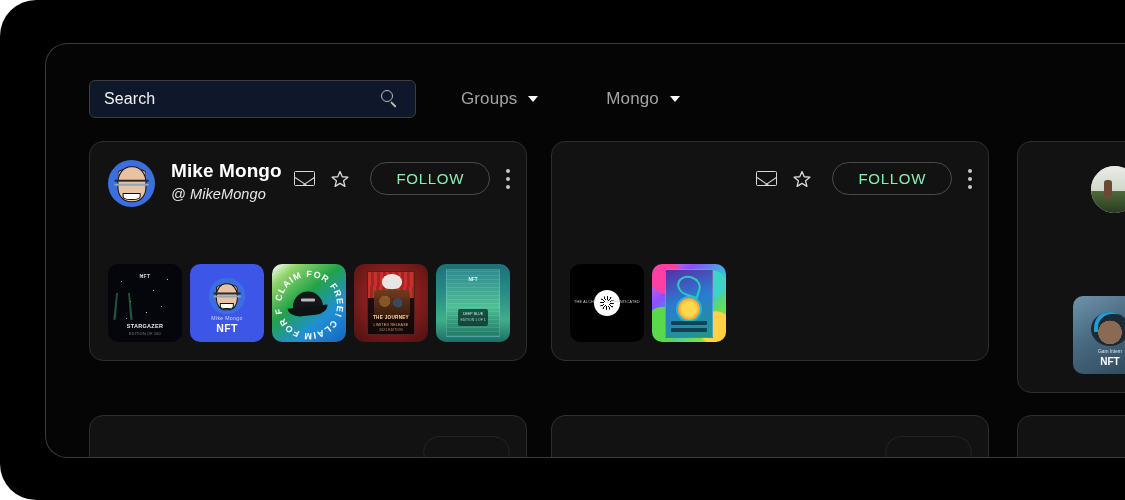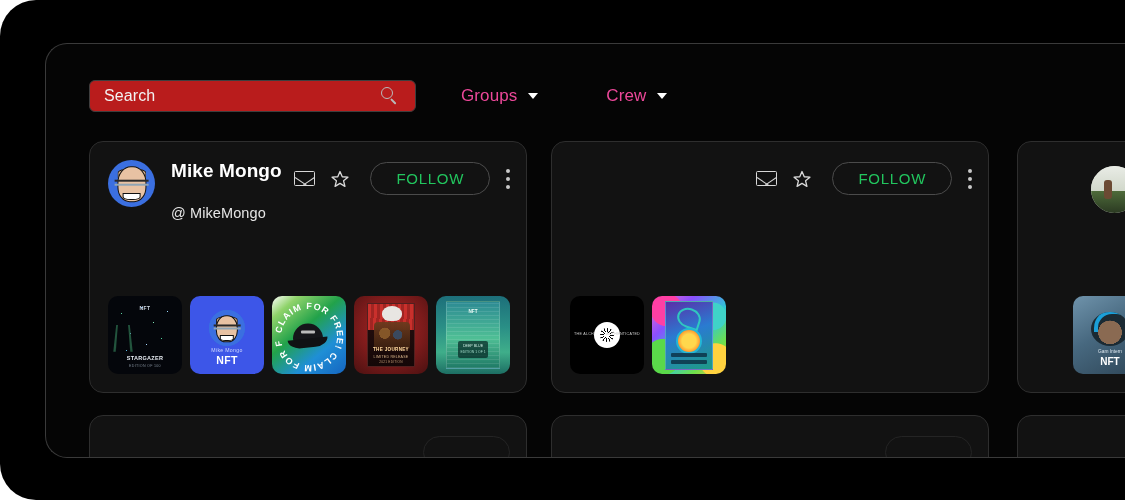--- a/index.html
+++ b/index.html
@@ -32,22 +32,22 @@
 
   
   #toolbar {
     position: absolute;
     left: 43px; top: 36px;
     display: flex;
     align-items: center;
     gap: 0;
   }
   #search-box {
-    width: 327px; height: 32px;
-    background: #b91c1c;
+    width: 327px; height: 38px;
+    background: #0f172a;
     border: 1px solid #3e3e3e;
     border-radius: 6px;
     display: flex;
     align-items: center;
     padding: 0 16px 0 14px;
   }
   #search-box .sv {
     flex: 1;
     font-size: 16px;
     color: #f2f2f2;
@@ -76,21 +76,21 @@
   .filter {
     display: flex;
     align-items: center;
     gap: 11px;
     cursor: pointer;
   }
   #filter-groups { margin-left: 45px; }
   #filter-nfts   { margin-left: 68px; }
   .filter .fl {
     font-size: 17px;
-    color: #ec4899;
+    color: #a3a3a3;
     letter-spacing: .1px;
   }
   .caret {
     width: 0; height: 0;
     border-left: 5.5px solid transparent;
     border-right: 5.5px solid transparent;
     border-top: 6.5px solid #ffffff;
   }
 
   
@@ -103,21 +103,21 @@
     gap: 22px 24px;
   }
   .profile-card {
     width: 438px;
     background: #121212;
     border: 1px solid #2e2e2e;
     border-radius: 14px;
     padding: 16px 18px 18px 18px;
     position: relative;
   }
-  .card-short { height: 252px; }
+  .card-short { height: 220px; }
 
   .card-top { display: flex; align-items: flex-start; }
   .avatar {
     width: 47px; height: 47px;
     border-radius: 50%;
     flex: none;
     margin-top: 2px;
     overflow: hidden;
     position: relative;
   }
@@ -125,22 +125,23 @@
   .dname {
     font-size: 19px;
     font-weight: bold;
     color: #ffffff;
     letter-spacing: .1px;
     line-height: 1.15;
   }
   .handle {
     font-size: 14.5px;
     color: #e6e6e6;
-    margin-top: 23px;
+    margin-top: 4px;
     letter-spacing: .1px;
+    font-style: italic;
   }
   .bio {
     font-size: 15.5px;
     color: #f0f0f0;
     margin-top: 18px;
     margin-left: 63px;
     letter-spacing: .1px;
   }
 
   .card-actions {
@@ -171,21 +172,21 @@
     cursor: pointer;
     line-height: 0;
   }
   .follow-btn {
     margin-left: 20px;
     height: 33px;
     padding: 0 25px;
     border: 1px solid #4b4b4b;
     border-radius: 17px;
     background: transparent;
-    color: #22c55e;
+    color: #86efac;
     font-size: 15px;
     font-family: "Liberation Sans", sans-serif;
     letter-spacing: .7px;
     display: flex;
     align-items: center;
     cursor: pointer;
   }
   .kebab {
     margin-left: 16px;
     width: 4px;
@@ -620,21 +621,21 @@
             <span class="hdl"></span>
         </span>
       </div>
 
       <div class="filter" id="filter-groups">
         <span class="fl">Groups</span>
         <span class="caret"></span>
       </div>
 
       <div class="filter" id="filter-nfts">
-        <span class="fl">Crew</span>
+        <span class="fl">Mongo</span>
         <span class="caret"></span>
       </div>
     </div>
 
     <div id="card-grid">
 
       <div class="profile-card card-short">
         <div class="card-top">
           <div class="avatar">
             <div class="face-mm">

